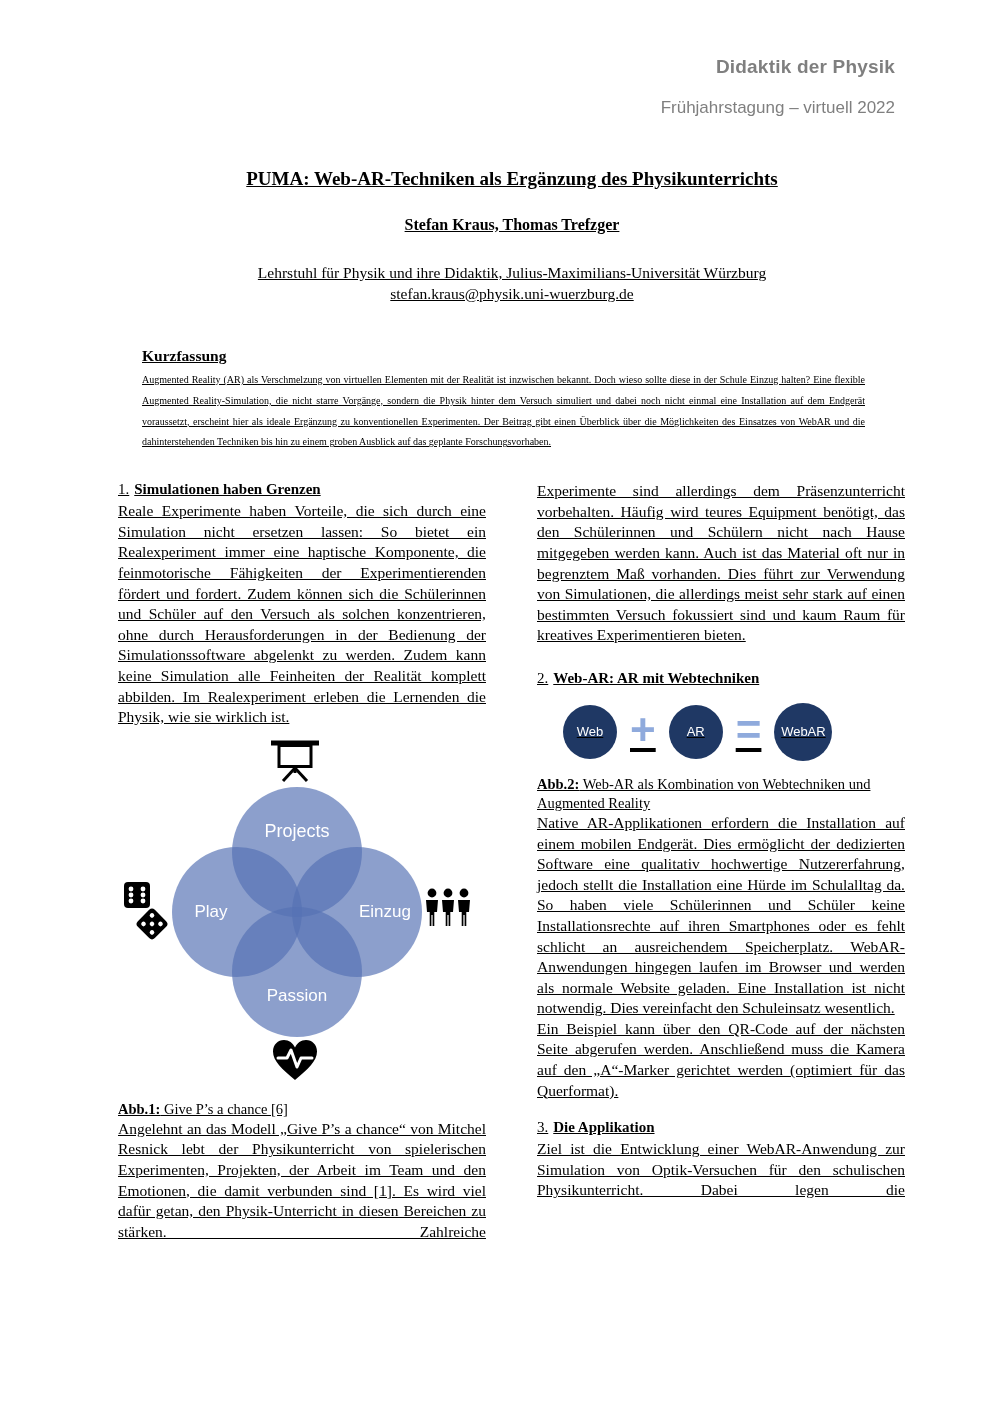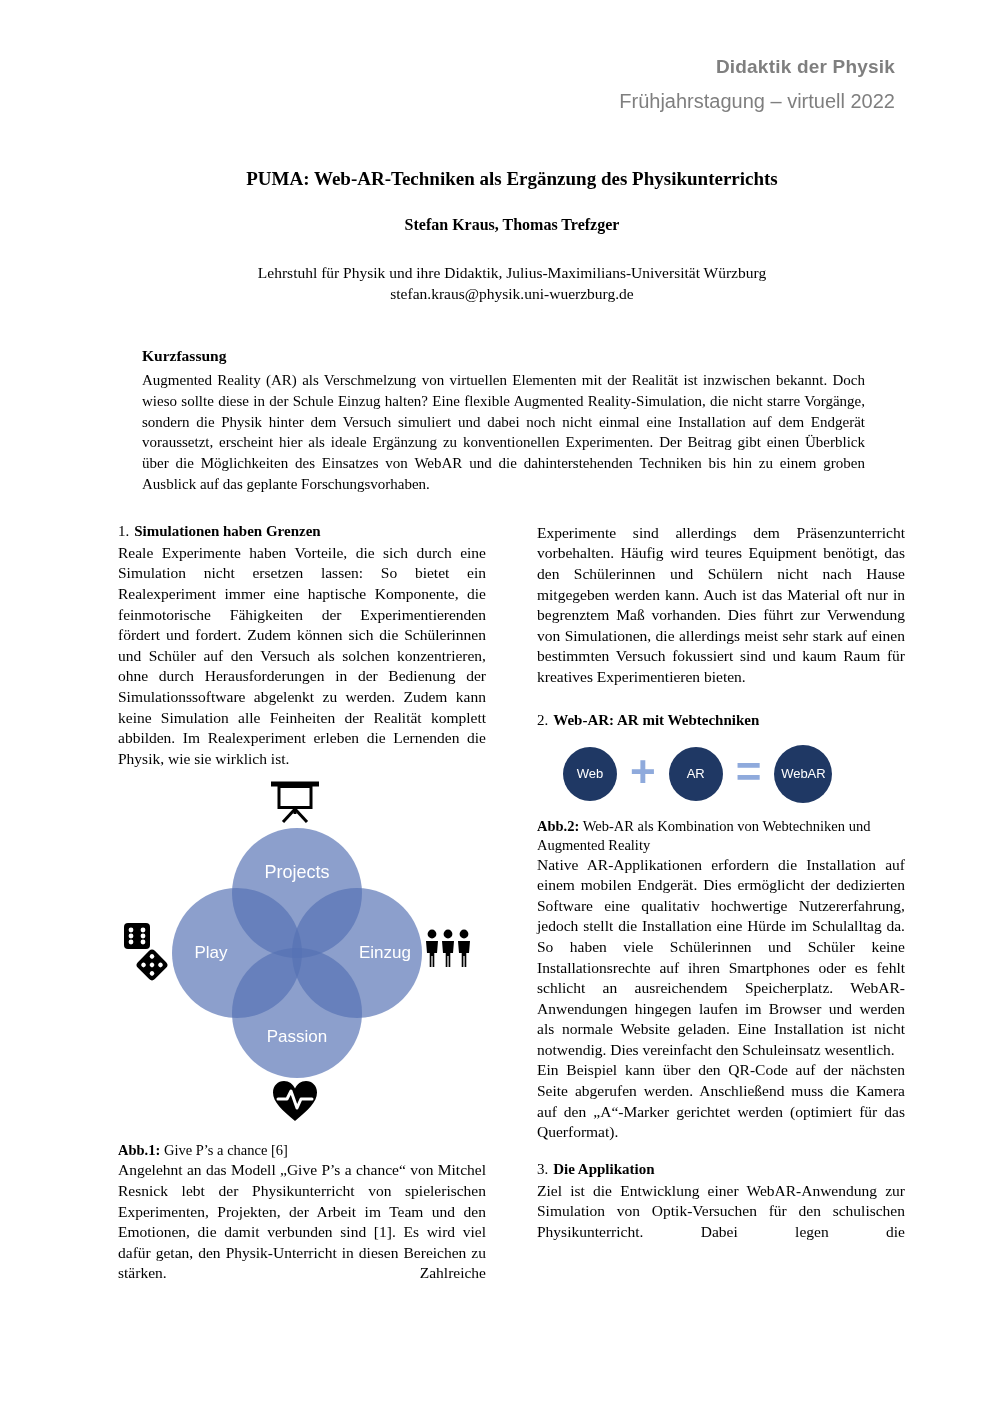--- a/index.html
+++ b/index.html
@@ -1,30 +1,30 @@
 <!DOCTYPE html>
 <html lang="de"><head>
 <meta charset="utf-8">
 <style>
   html,body{margin:0;padding:0;background:#ffffff;}
-  .page{position:relative;width:1007px;height:1428px;background:#fff;font-family:"Liberation Serif",serif;color:#000;overflow:hidden;}
+  .page{position:relative;width:1007px;height:1428px;background:#fff;font-family:"Liberation Serif",serif;color:#000;overflow:hidden;text-decoration:underline;}
 
   .header{position:absolute;top:56px;right:112px;text-align:right;font-family:"Liberation Sans",sans-serif;color:#7f7f7f;}
   .header .h1{font-size:19px;font-weight:bold;letter-spacing:0.2px;}
-  .header .h2{font-size:20px;margin-top:12px;}
+  .header .h2{font-size:17px;margin-top:20px;}
 
   .content{padding:168px 101px 0 118px;}
   .title{text-align:center;font-size:19px;font-weight:bold;}
   .authors{text-align:center;font-size:16px;font-weight:bold;margin-top:26px;}
   .affil{text-align:center;font-size:15.5px;margin-top:30px;}
   .email{text-align:center;font-size:15.5px;margin-top:3px;}
 
   .abstract{margin:44px 16px 0 24px;width:723px;}
   .abstract .abs-h{font-weight:bold;font-size:15.5px;}
-  .abstract .abs-t{font-size:15px;line-height:20.8px;text-align:justify;margin-top:5px;}
+  .abstract .abs-t{font-size:10px;line-height:20.8px;text-align:justify;margin-top:5px;}
 
   .cols{display:flex;gap:51px;margin-top:28px;}
   .col{width:368px;flex:0 0 368px;}
 
   .sec-h{font-size:15px;margin:0 0 3px 0;}
   .sec-h .num{font-weight:normal;margin-right:5px;}
   .sec-h .ttl{font-weight:bold;}
   p.body{font-size:15.5px;line-height:20.6px;text-align:justify;margin:0;hyphens:auto;}
   .just-last{text-align-last:justify;}
 

